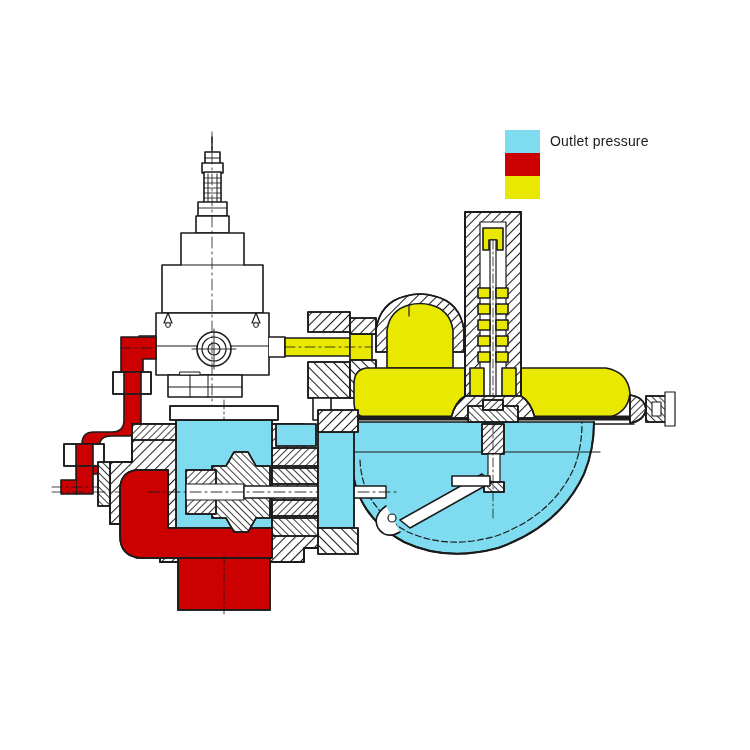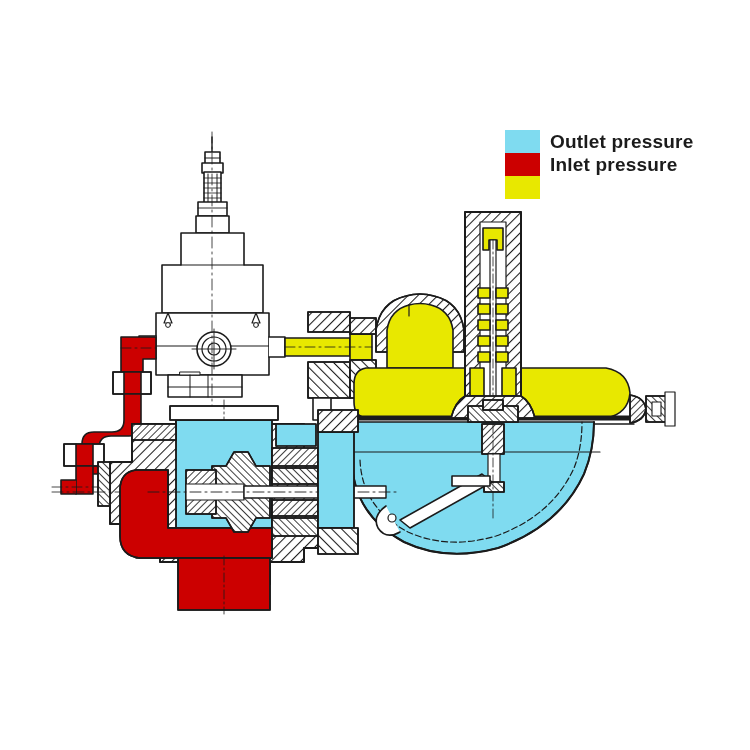--- a/index.html
+++ b/index.html
@@ -42,22 +42,22 @@
   }
   #legend-labels {
     display: flex;
     flex-direction: column;
     margin-left: 10px;
   }
   .legend-label {
     height: 23px;
     line-height: 23px;
     font-family: "Liberation Sans", sans-serif;
-    font-size: 19px;
-    font-weight: bold;
+    font-size: 14px;
+    font-weight: normal;
     color: #1b1b1b;
     white-space: nowrap;
     letter-spacing: 0.2px;
   }
 </style>
 </head>
 <body>
 
 <div id="page">
 
@@ -355,17 +355,16 @@
   </svg>
 
   <div id="legend">
     <div id="legend-swatches">
       <span class="swatch" style="background:#7FDBF0"></span>
       <span class="swatch" style="background:#CC0000"></span>
       <span class="swatch" style="background:#E8E800"></span>
     </div>
     <div id="legend-labels">
       <span class="legend-label">Outlet pressure</span>
-      <span class="legend-label">Inlet pressure</span>
     </div>
   </div>
 
 </div>
 
 </body></html>

